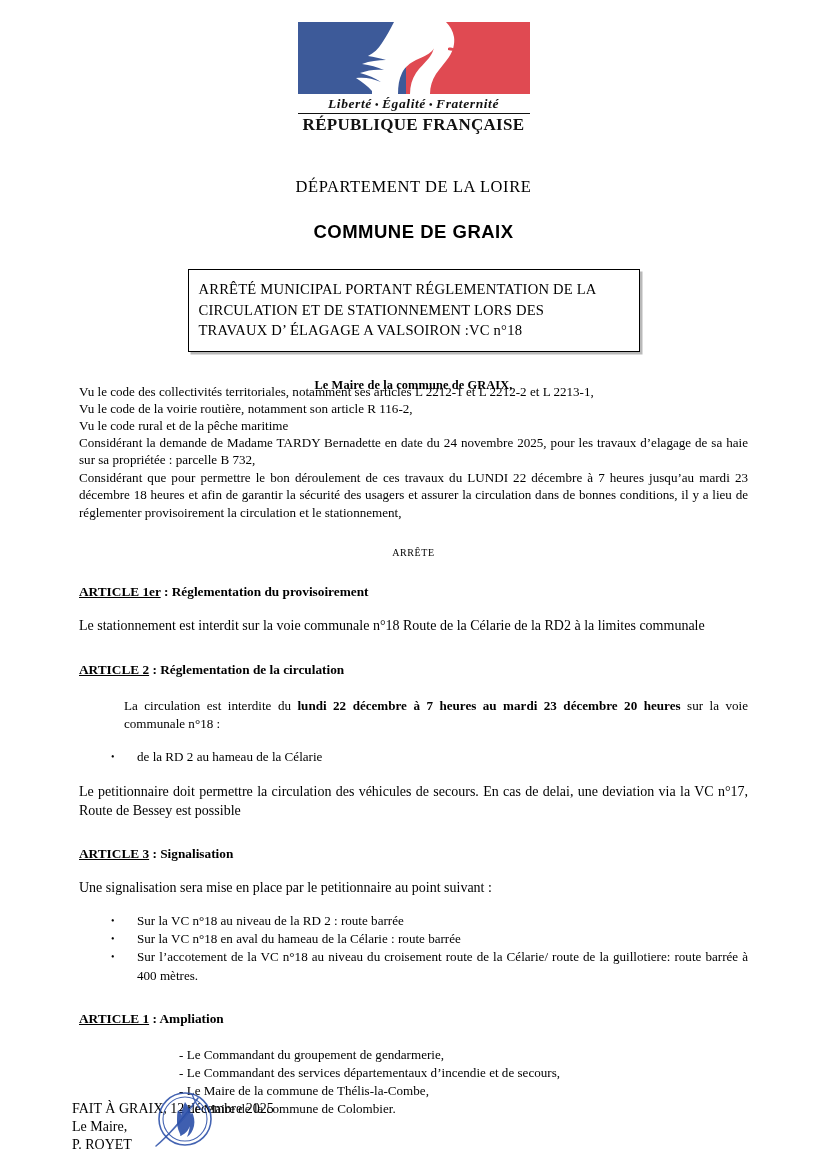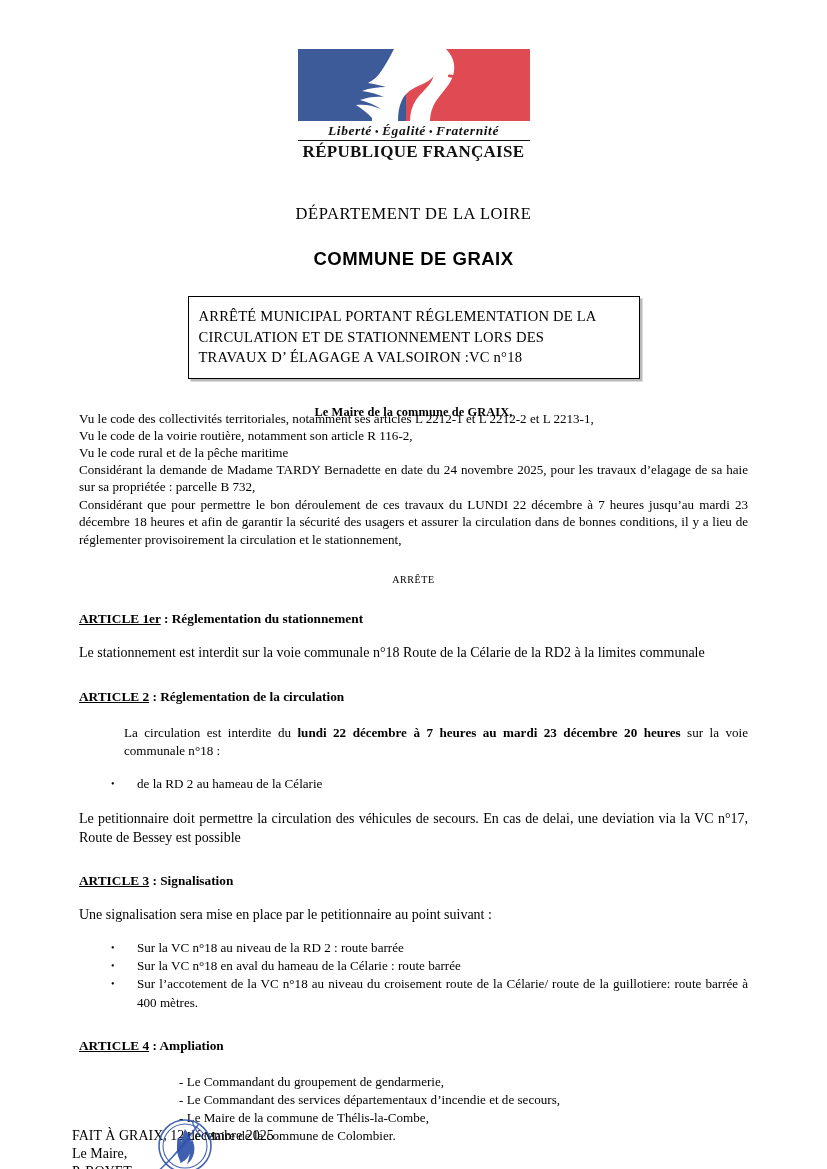--- a/index.html
+++ b/index.html
@@ -14,21 +14,20 @@
     position: relative;
     font-family: "Liberation Serif", "DejaVu Serif", serif;
     color: #000000;
     overflow: hidden;
   }
 
   .page {
     position: absolute;
     inset: 0;
     padding: 0;
-    margin-top: 27px;
   }
 
   
   .logo-block {
     width: 232px;
     margin: 22px auto 0 auto;
     text-align: center;
   }
   .flag {
     position: relative;
@@ -282,21 +281,21 @@
       <div>Vu le code de la voirie routière, notamment son article R 116-2,</div>
       <div>Vu le code rural et de la pêche maritime</div>
     </div>
 
     <div class="para j">Considérant la demande de Madame TARDY Bernadette en date du 24 novembre 2025, pour les travaux d’elagage de sa haie sur sa propriétée : parcelle B 732,</div>
     <div class="para j">Considérant que pour permettre le bon déroulement de ces travaux du LUNDI 22 décembre à 7 heures jusqu’au mardi 23 décembre 18 heures et afin de garantir la sécurité des usagers et assurer la circulation dans de bonnes conditions, il y a lieu de réglementer provisoirement la circulation et le stationnement,</div>
 
     <div class="arrete-word">ARRÊTE</div>
 
     <div class="article-head">
-      <span class="num">ARTICLE 1er</span><span> : </span><span>Réglementation du stationnement</span>
+      <span class="num">ARTICLE 1er</span><span> : </span><span>Réglementation du provisoirement</span>
     </div>
     <div class="plain">Le stationnement est interdit sur la voie communale n°18 Route de la Célarie de la RD2 à la limites communale</div>
 
     <div class="article-head">
       <span class="num">ARTICLE 2</span><span> : </span><span>Réglementation de la circulation</span>
     </div>
     <div class="indented">
       <span>La circulation est  interdite du </span><strong>lundi 22 décembre à 7 heures au mardi 23 décembre 20 heures</strong><span> sur la voie communale n°18 :</span>
     </div>
     <ul class="bullets">
@@ -308,21 +307,21 @@
       <span class="num">ARTICLE 3</span><span> : </span><span>Signalisation</span>
     </div>
     <div class="plain">Une signalisation sera mise en place par le petitionnaire au point suivant :</div>
     <ul class="bullets tight">
       <li>Sur la VC n°18 au niveau de la RD 2 : route barrée</li>
       <li>Sur la VC n°18 en aval du hameau de la Célarie : route barrée</li>
       <li>Sur l’accotement de la VC n°18 au niveau du croisement route de la Célarie/ route de la guillotiere: route barrée à 400 mètres.</li>
     </ul>
 
     <div class="article-head">
-      <span class="num">ARTICLE  4</span><span> : </span><span>Ampliation</span>
+      <span class="num">ARTICLE  1</span><span> : </span><span>Ampliation</span>
     </div>
     <div class="recipients">
       <div>- Le Commandant du groupement de gendarmerie,</div>
       <div>- Le Commandant des services départementaux d’incendie et de secours,</div>
       <div>- Le Maire de la commune de Thélis-la-Combe,</div>
       <div>- Le Maire de la commune de Colombier.</div>
     </div>
   </div>
 
   <div class="signature">

